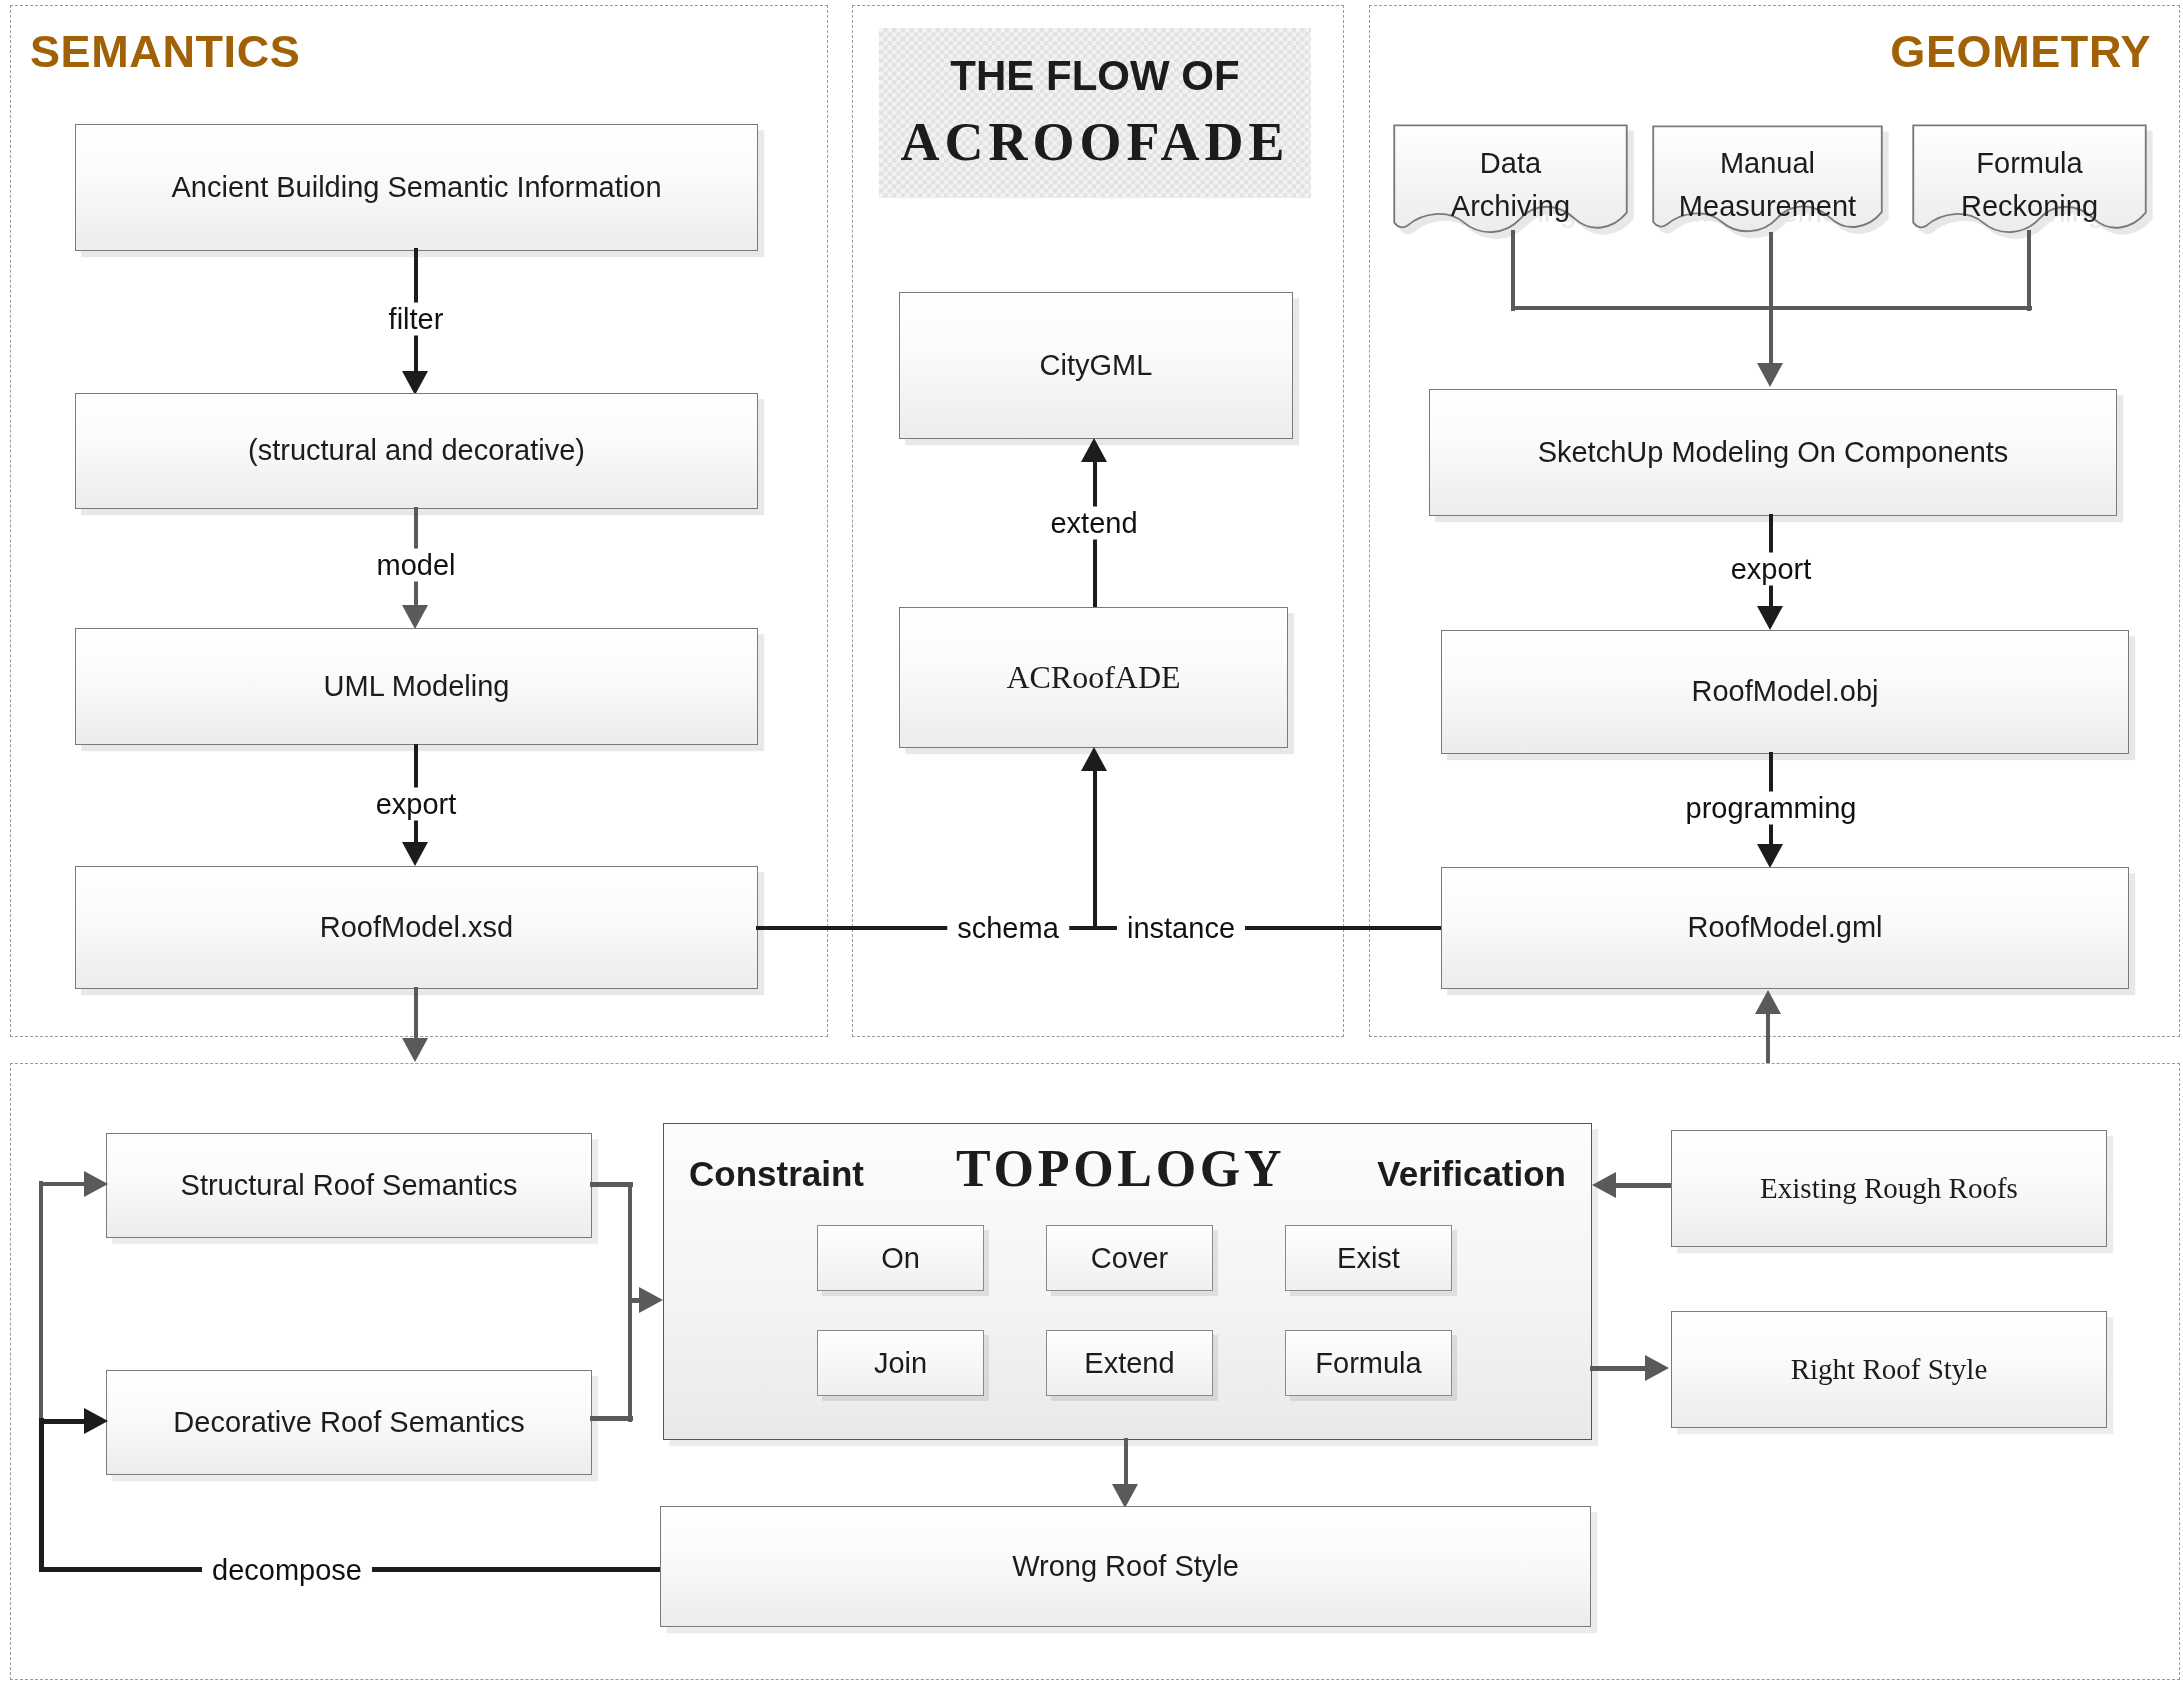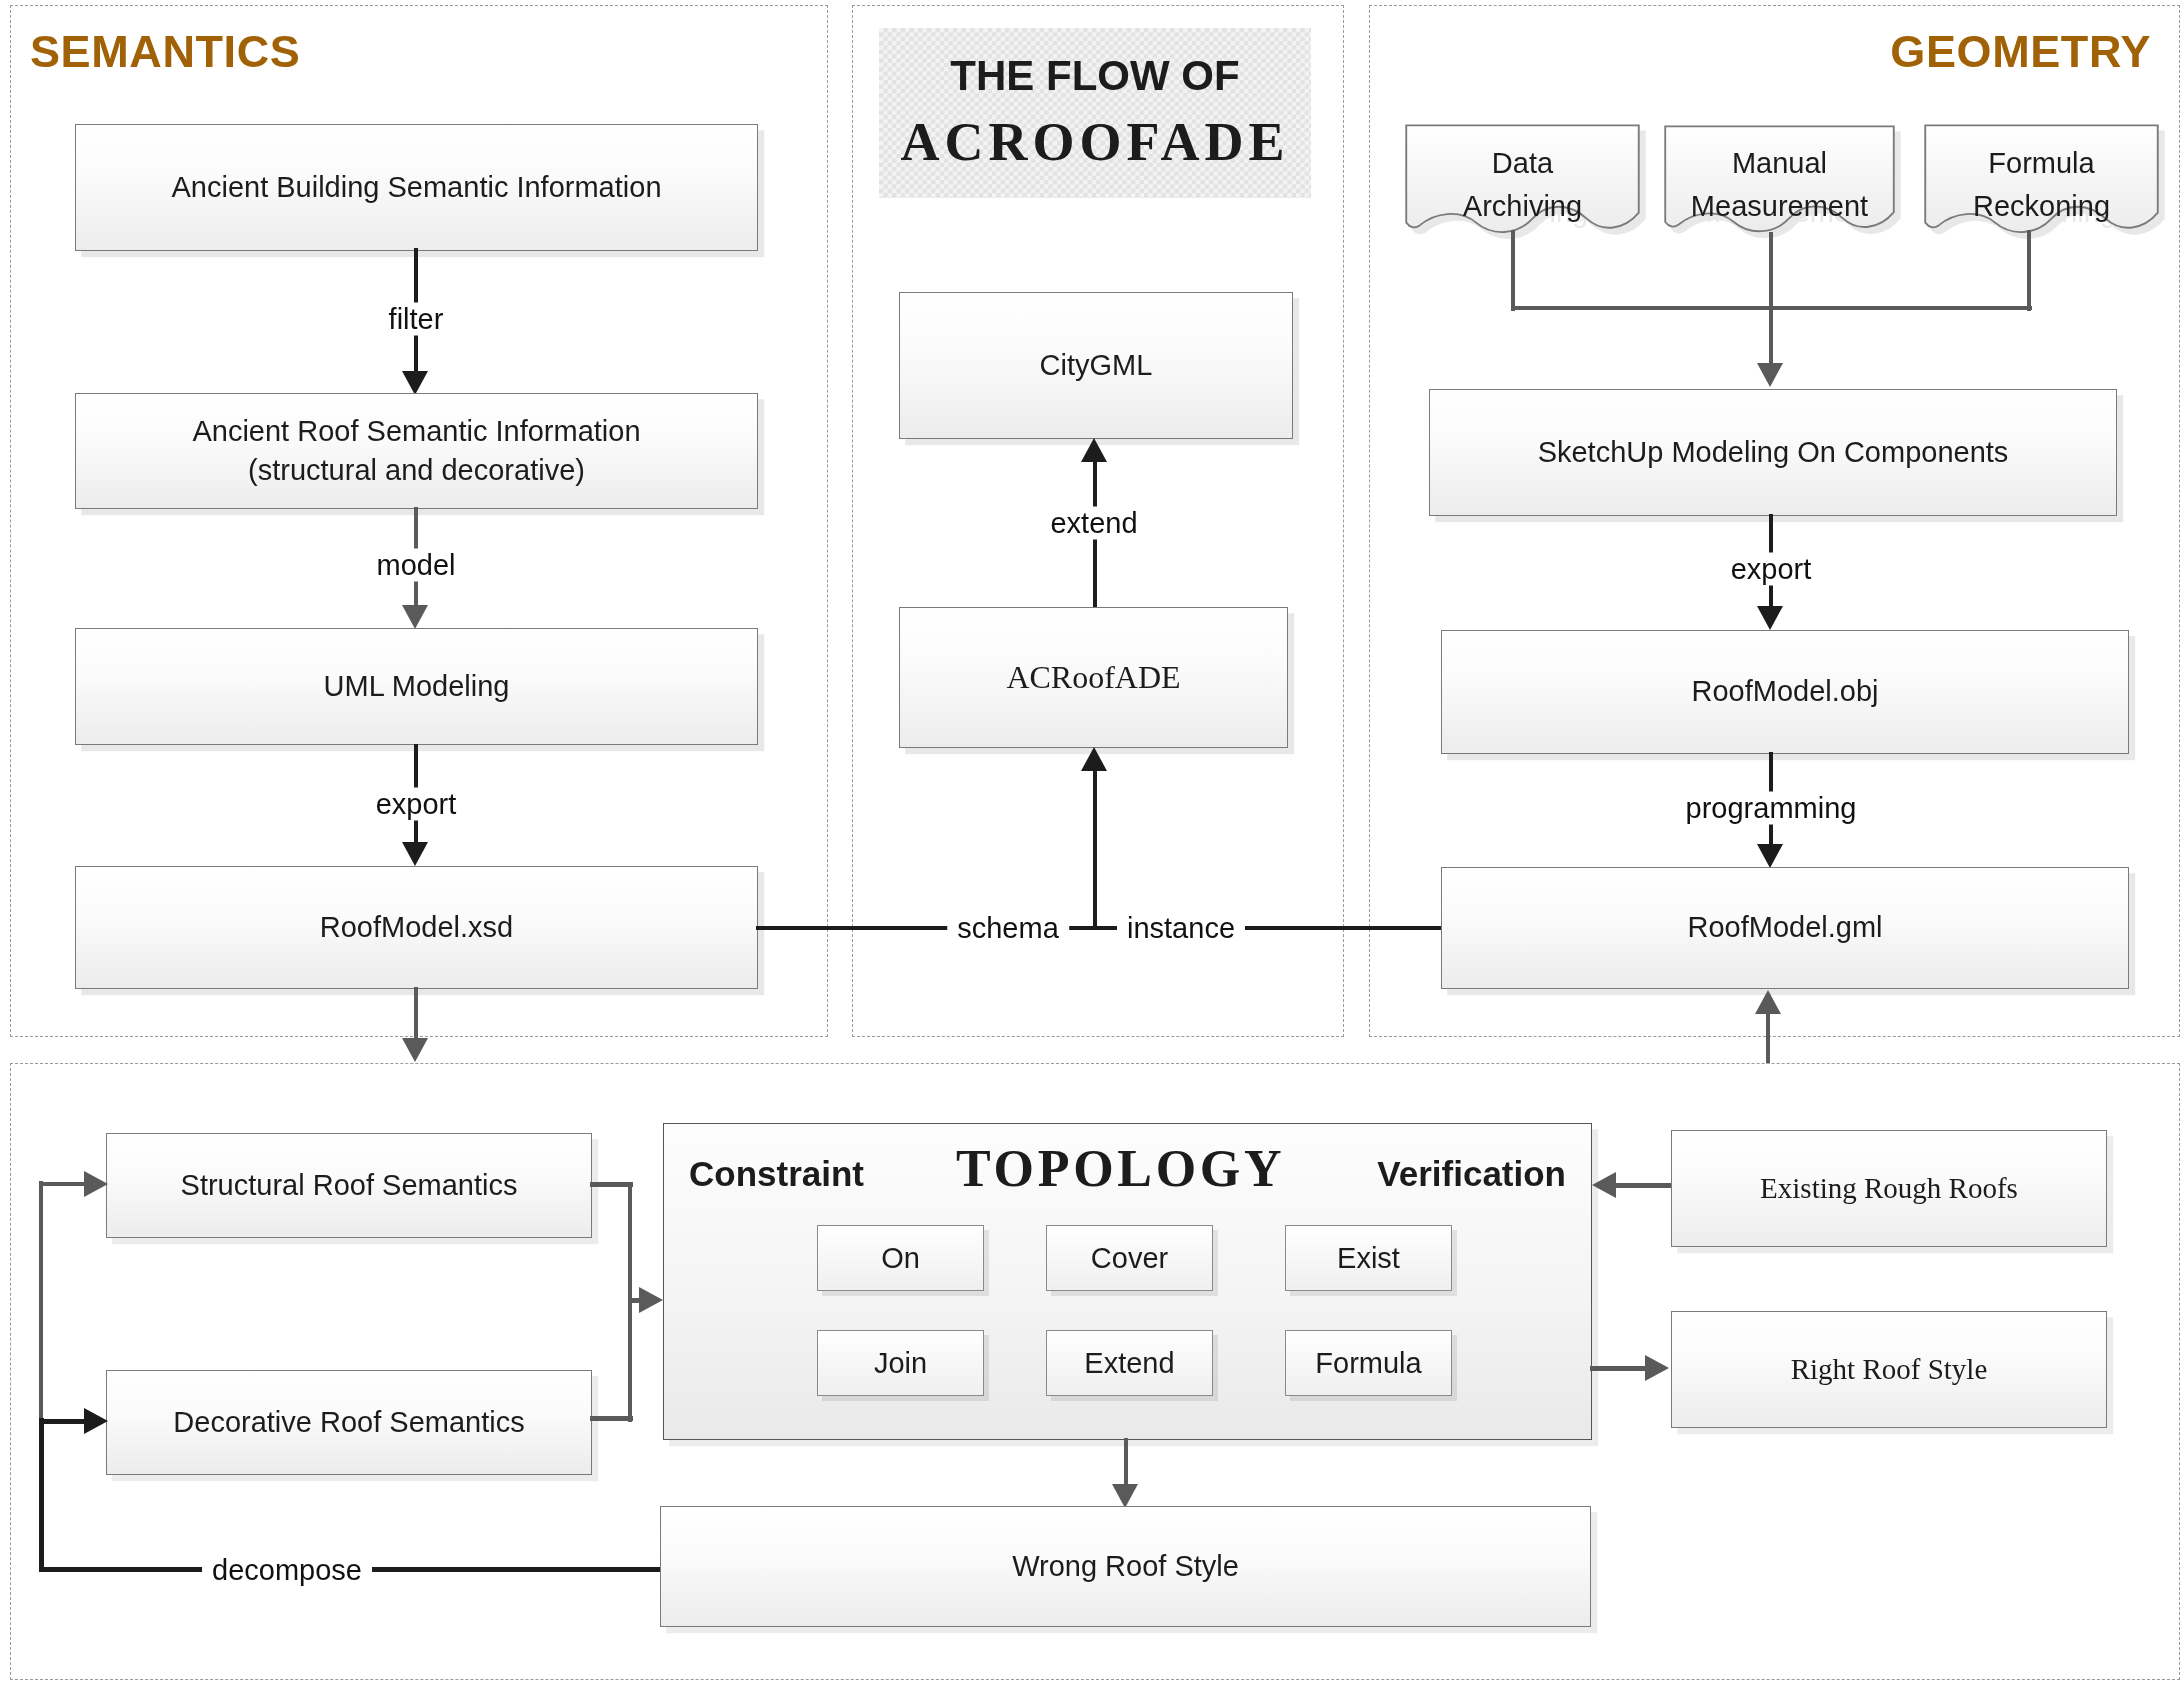--- a/index.html
+++ b/index.html
@@ -26,21 +26,21 @@
   .lbl{position:absolute;transform:translate(-50%,-50%);background:#ffffff;padding:0 10px;
        font-size:29px;white-space:nowrap;color:#111;}
   .ah{position:absolute;width:0;height:0;}
   .ah.down-b{border-left:13.7px solid transparent;border-right:13.7px solid transparent;border-top:24px solid #1c1c1c;}
   .ah.down-g{border-left:13.7px solid transparent;border-right:13.7px solid transparent;border-top:24px solid #5a5a5a;}
   .ah.up-b{border-left:13.7px solid transparent;border-right:13.7px solid transparent;border-bottom:24px solid #1c1c1c;}
   .ah.up-g{border-left:13.7px solid transparent;border-right:13.7px solid transparent;border-bottom:24px solid #5a5a5a;}
   .ah.right-g{border-top:13.7px solid transparent;border-bottom:13.7px solid transparent;border-left:24px solid #5a5a5a;}
   .ah.right-b{border-top:13.7px solid transparent;border-bottom:13.7px solid transparent;border-left:24px solid #1c1c1c;}
   .ah.left-g{border-top:13.7px solid transparent;border-bottom:13.7px solid transparent;border-right:24px solid #5a5a5a;}
-  .doc{position:absolute;filter:drop-shadow(6.2px 6.2px 0 rgba(100,100,100,0.15));margin-left:12px;}
+  .doc{position:absolute;filter:drop-shadow(6.2px 6.2px 0 rgba(100,100,100,0.15));}
   .doc-text{position:absolute;display:flex;flex-direction:column;align-items:center;justify-content:flex-start;
        padding-top:17.5px;text-align:center;font-size:29px;line-height:1.5;width:100%;top:0;left:0;}
   .topo{position:absolute;border:1.9px solid #555;
        background:linear-gradient(180deg,#fdfdfd 0%,#f4f4f4 55%,#e9e9e9 100%);
        box-shadow:6.2px 6.2px 0 rgba(100,100,100,0.12);}
   .topo-head{position:absolute;top:15px;left:0;width:100%;display:flex;align-items:baseline;justify-content:space-between;padding:0 25px;box-sizing:border-box;}
   .topo-head .c{font-size:35px;font-weight:bold;}
   .topo-head .t{font-family:"Liberation Serif",serif;font-size:52px;font-weight:bold;letter-spacing:3.7px;}
   .cell{position:absolute;width:165px;height:64px;border:1.2px solid #8a8a8a;
        background:linear-gradient(180deg,#ffffff,#efefef);
@@ -62,21 +62,20 @@
 
   <div class="box" style="left:75px;top:124px;width:681px;height:125px;">
     <span>Ancient Building Semantic Information</span>
   </div>
 
   <div class="vl" style="left:414px;top:248px;width:3.7px;height:125px;"></div>
   <div class="ah down-b" style="left:402px;top:371px;"></div>
   <div class="lbl" style="left:416px;top:319px;">filter</div>
 
   <div class="box" style="left:75px;top:393px;width:681px;height:114px;">
-    <span>Ancient Roof Semantic Information</span>
     <span>(structural and decorative)</span>
   </div>
 
   <div class="vl gray" style="left:414px;top:507px;width:3.7px;height:100px;"></div>
   <div class="ah down-g" style="left:402px;top:605px;"></div>
   <div class="lbl" style="left:416px;top:565px;">model</div>
 
   <div class="box" style="left:75px;top:628px;width:681px;height:115px;">
     <span>UML Modeling</span>
   </div>

